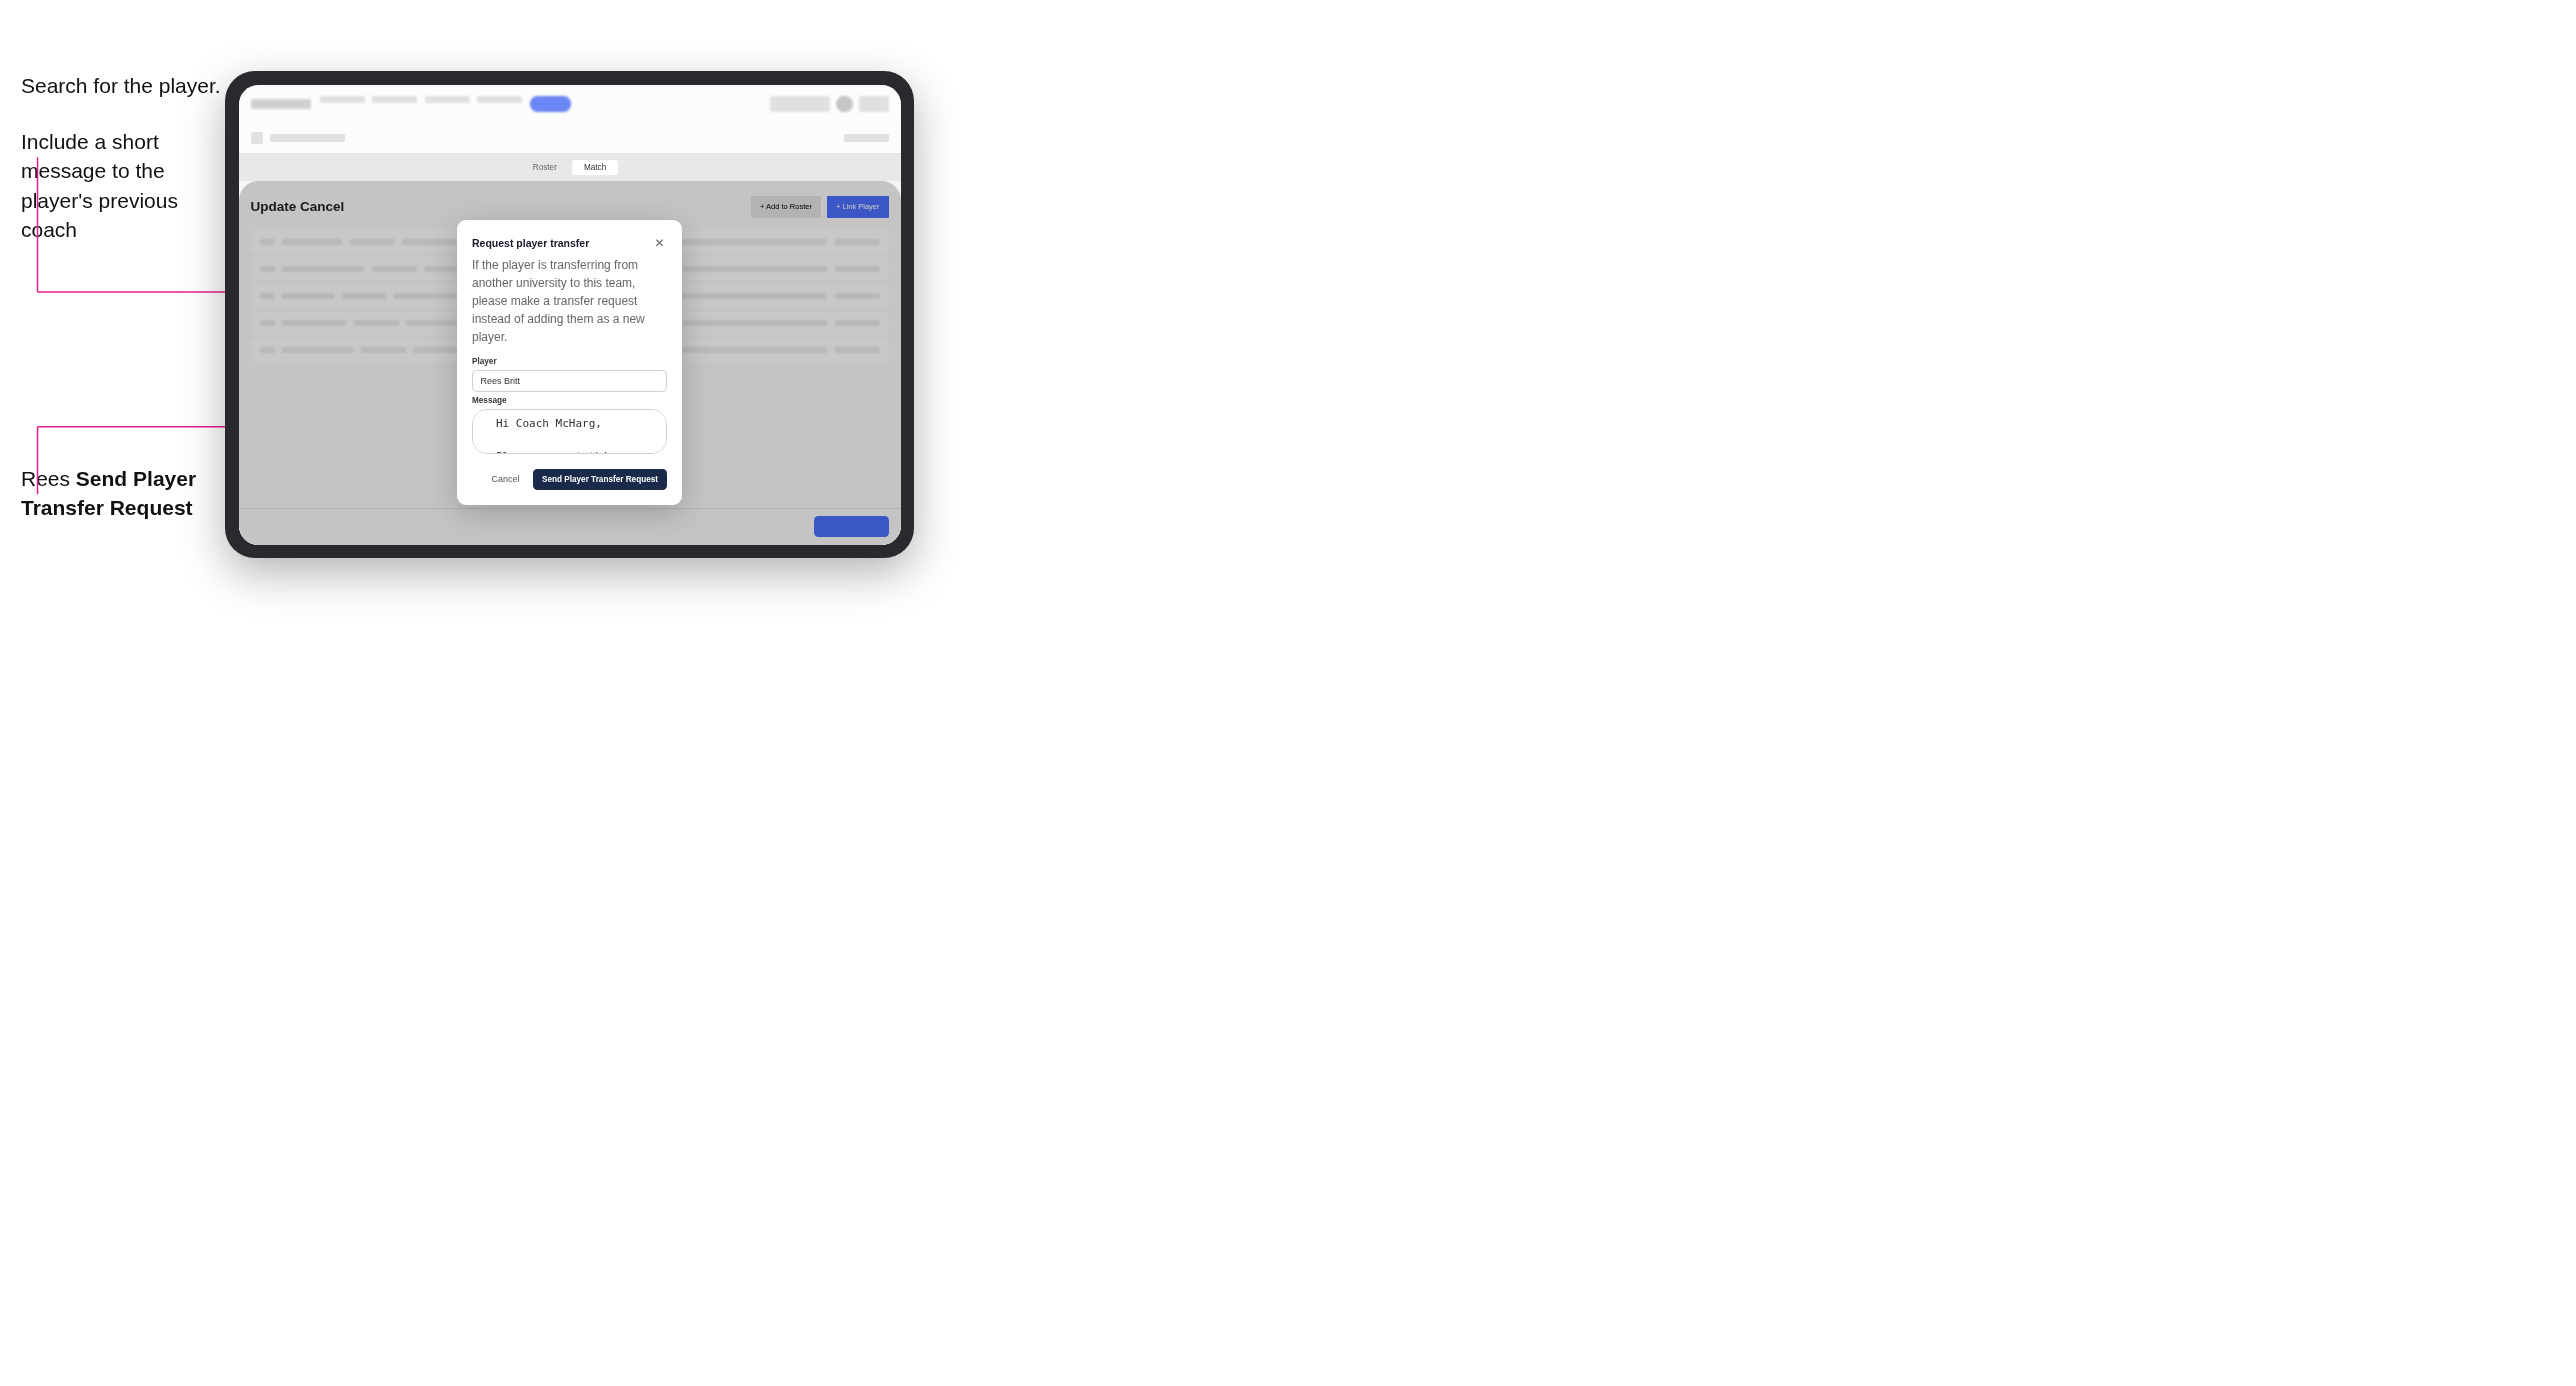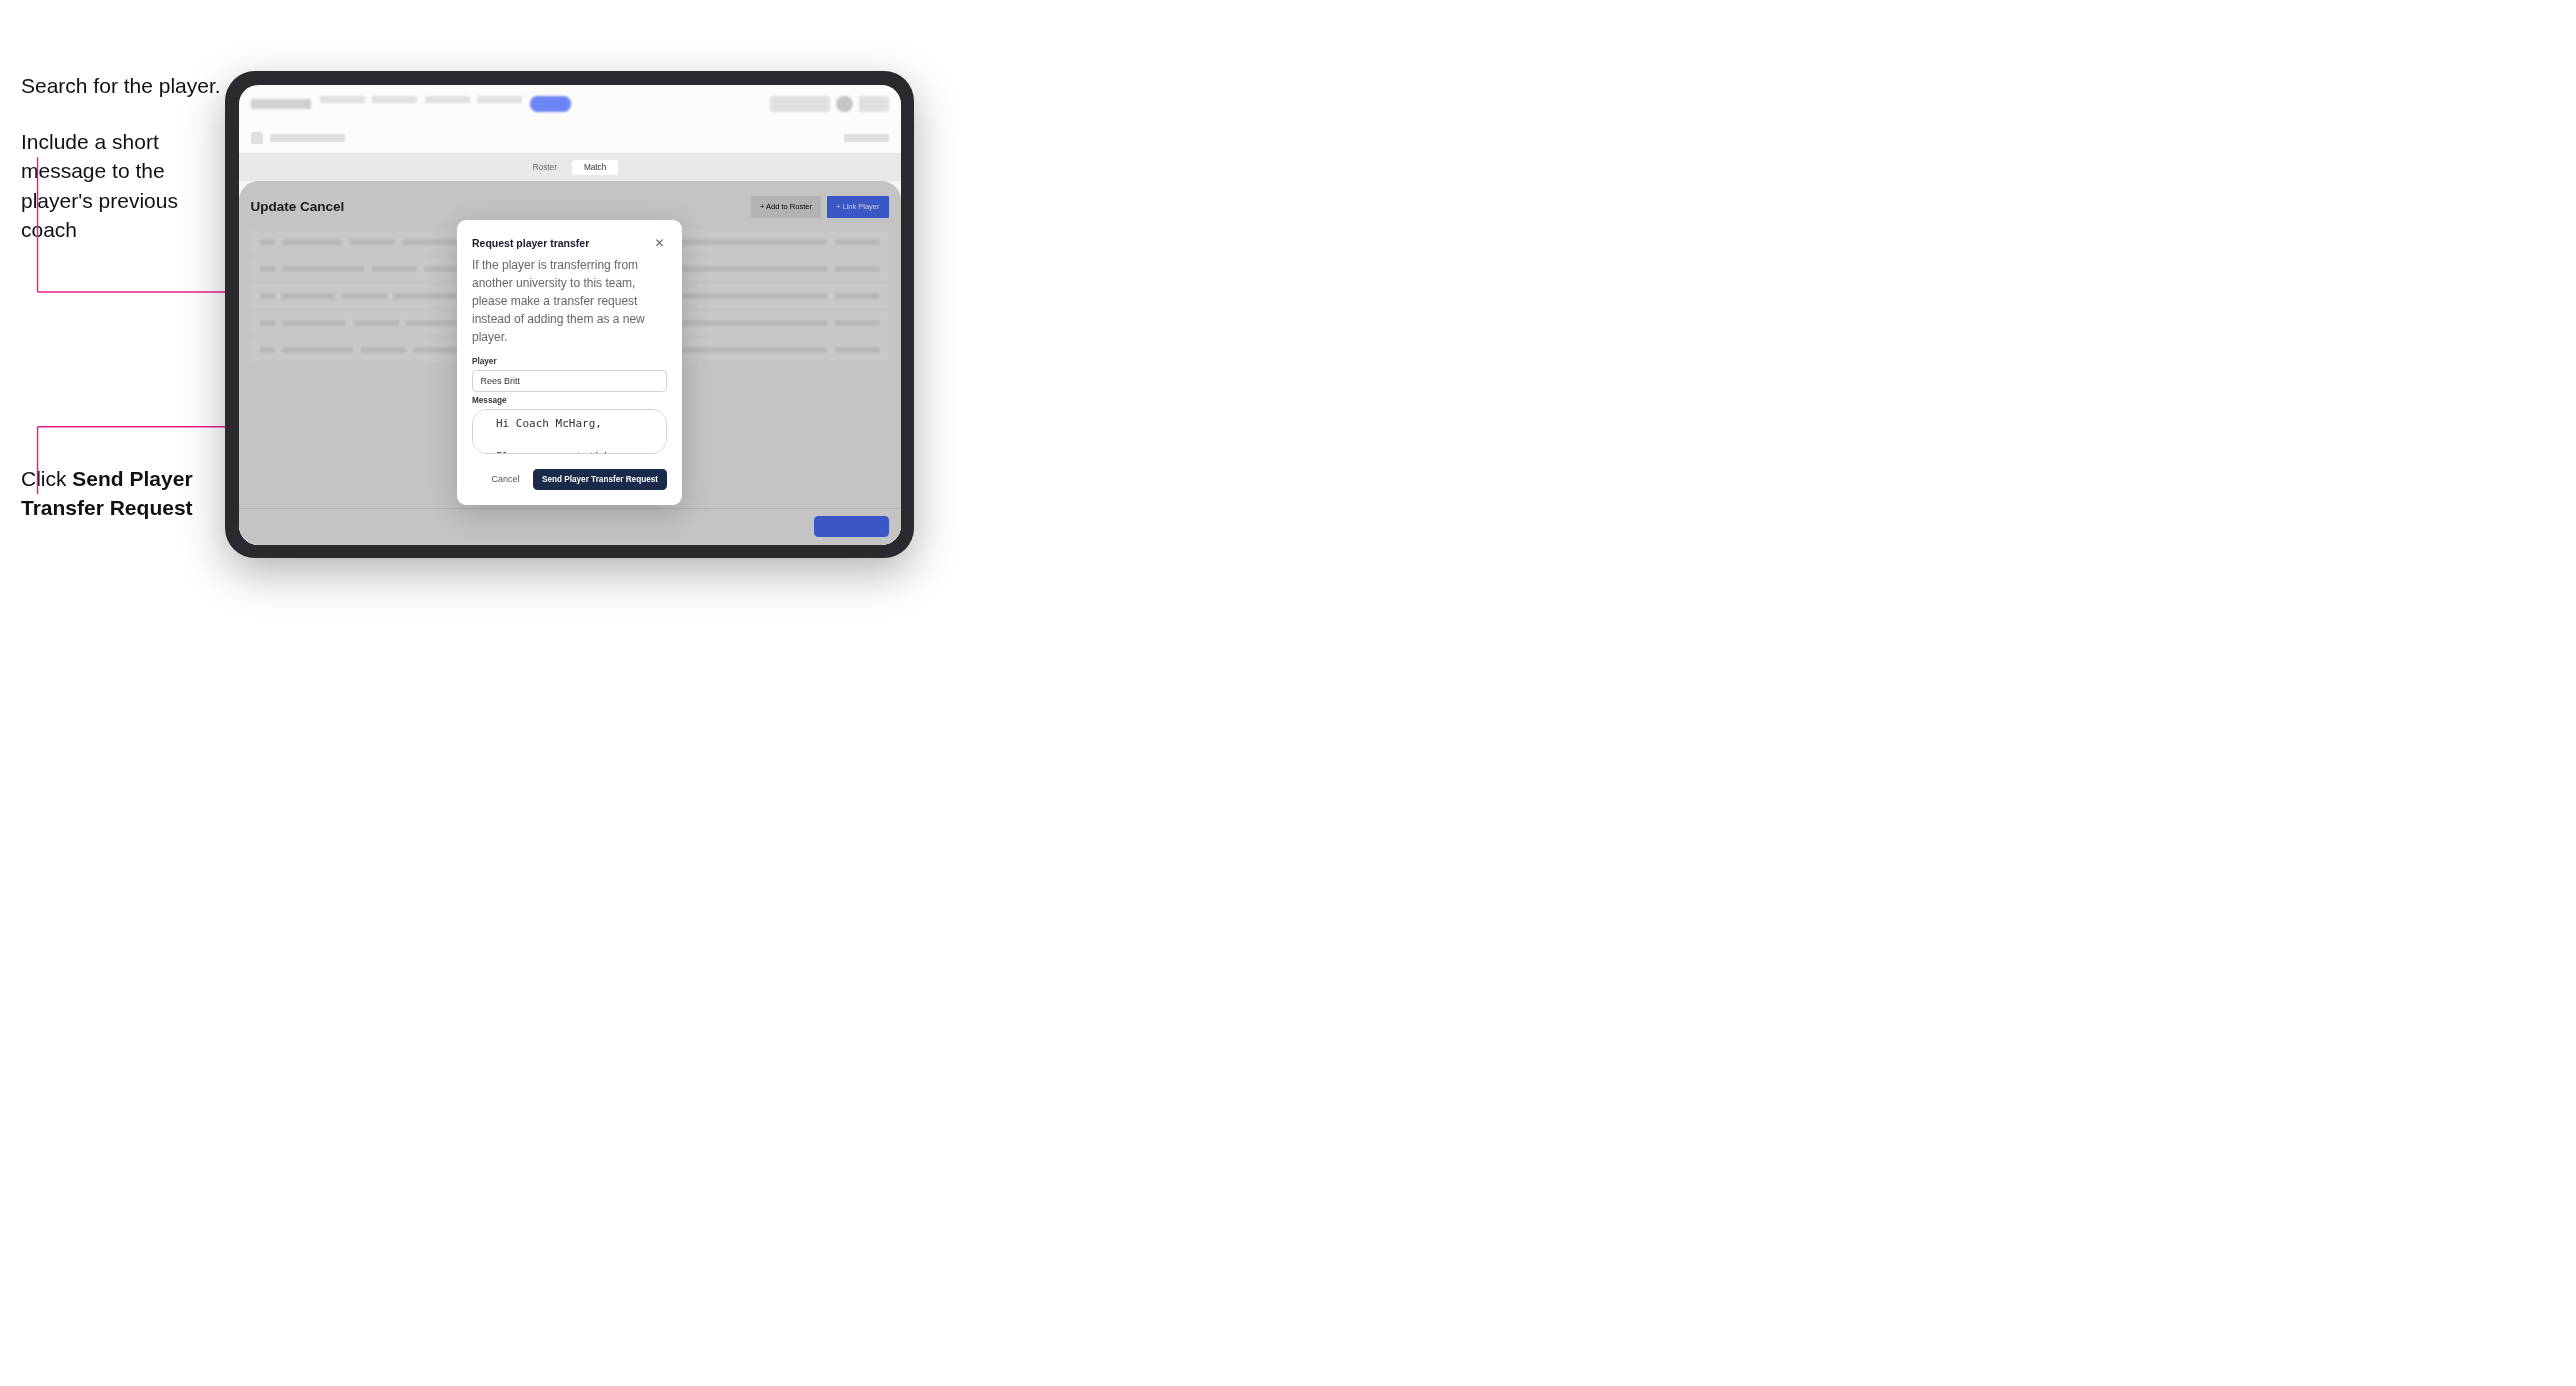--- a/index.html
+++ b/index.html
@@ -391,21 +391,21 @@
     }
   </style>
 </head>
 <body>
 
 <div class="annotation-search">Search for the player.</div>
 
 <div class="annotation-message">Include a short message to the player's previous coach</div>
 
 <div class="annotation-click">
-  <span>Click </span><strong>Send Player Transfer Request</strong>
+  <span>Rees </span><strong>Send Player Transfer Request</strong>
 </div>
 
 <svg class="arrows-svg" viewBox="0 0 3440 1851" width="2576" height="1386">
 
   <line x1="50" y1="210" x2="50" y2="390" stroke="#e91e8c" stroke-width="2"></line>
 
   <line x1="50" y1="390" x2="605" y2="390" stroke="#e91e8c" stroke-width="2"></line>
 
   <polygon points="605,384 620,390 605,396" fill="#e91e8c"></polygon>
 

